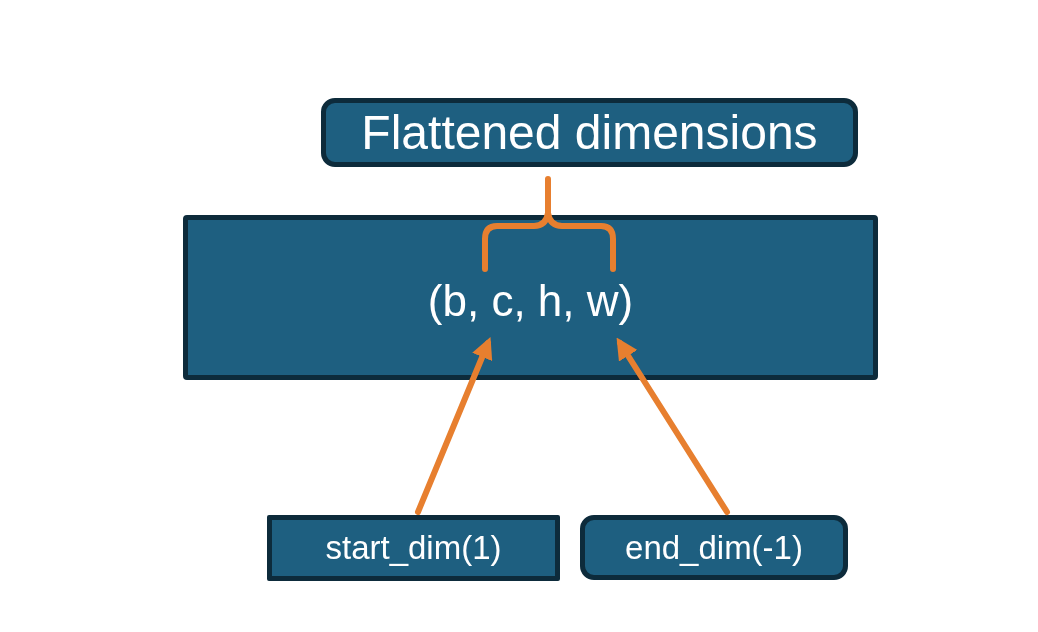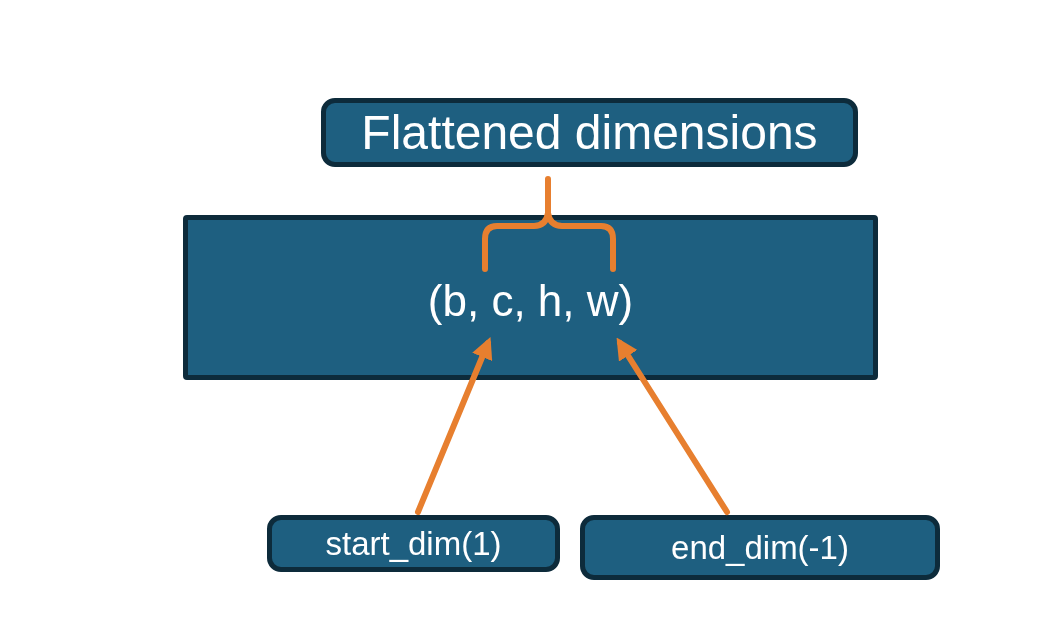--- a/index.html
+++ b/index.html
@@ -33,25 +33,25 @@
   .box-top{
     left:293px; top:98px; width:537px; height:69px;
     border-radius:14px; font-size:48px;margin-left:28px;
   }
   .box-mid{
     left:183px; top:215px; width:695px; height:165px;
     border-radius:4px; font-size:44px;
   }
   .box-mid span{ position:relative; top:3px; }
   .box-start{
-    left:267px; top:515px; width:293px; height:57px;
-    border-radius:14px; font-size:33px;
+    left:267px; top:515px; width:293px; height:66px;
+    border-radius:2px; font-size:33px;
   }
   .box-end{
-    left:580px; top:515px; width:360px; height:65px;
+    left:580px; top:515px; width:268px; height:65px;
     border-radius:14px; font-size:33px;
   }
   .overlay{
     position:absolute;
     left:0; top:0;
     width:1038px;
     height:632px;
     z-index:2;
     pointer-events:none;
   }

